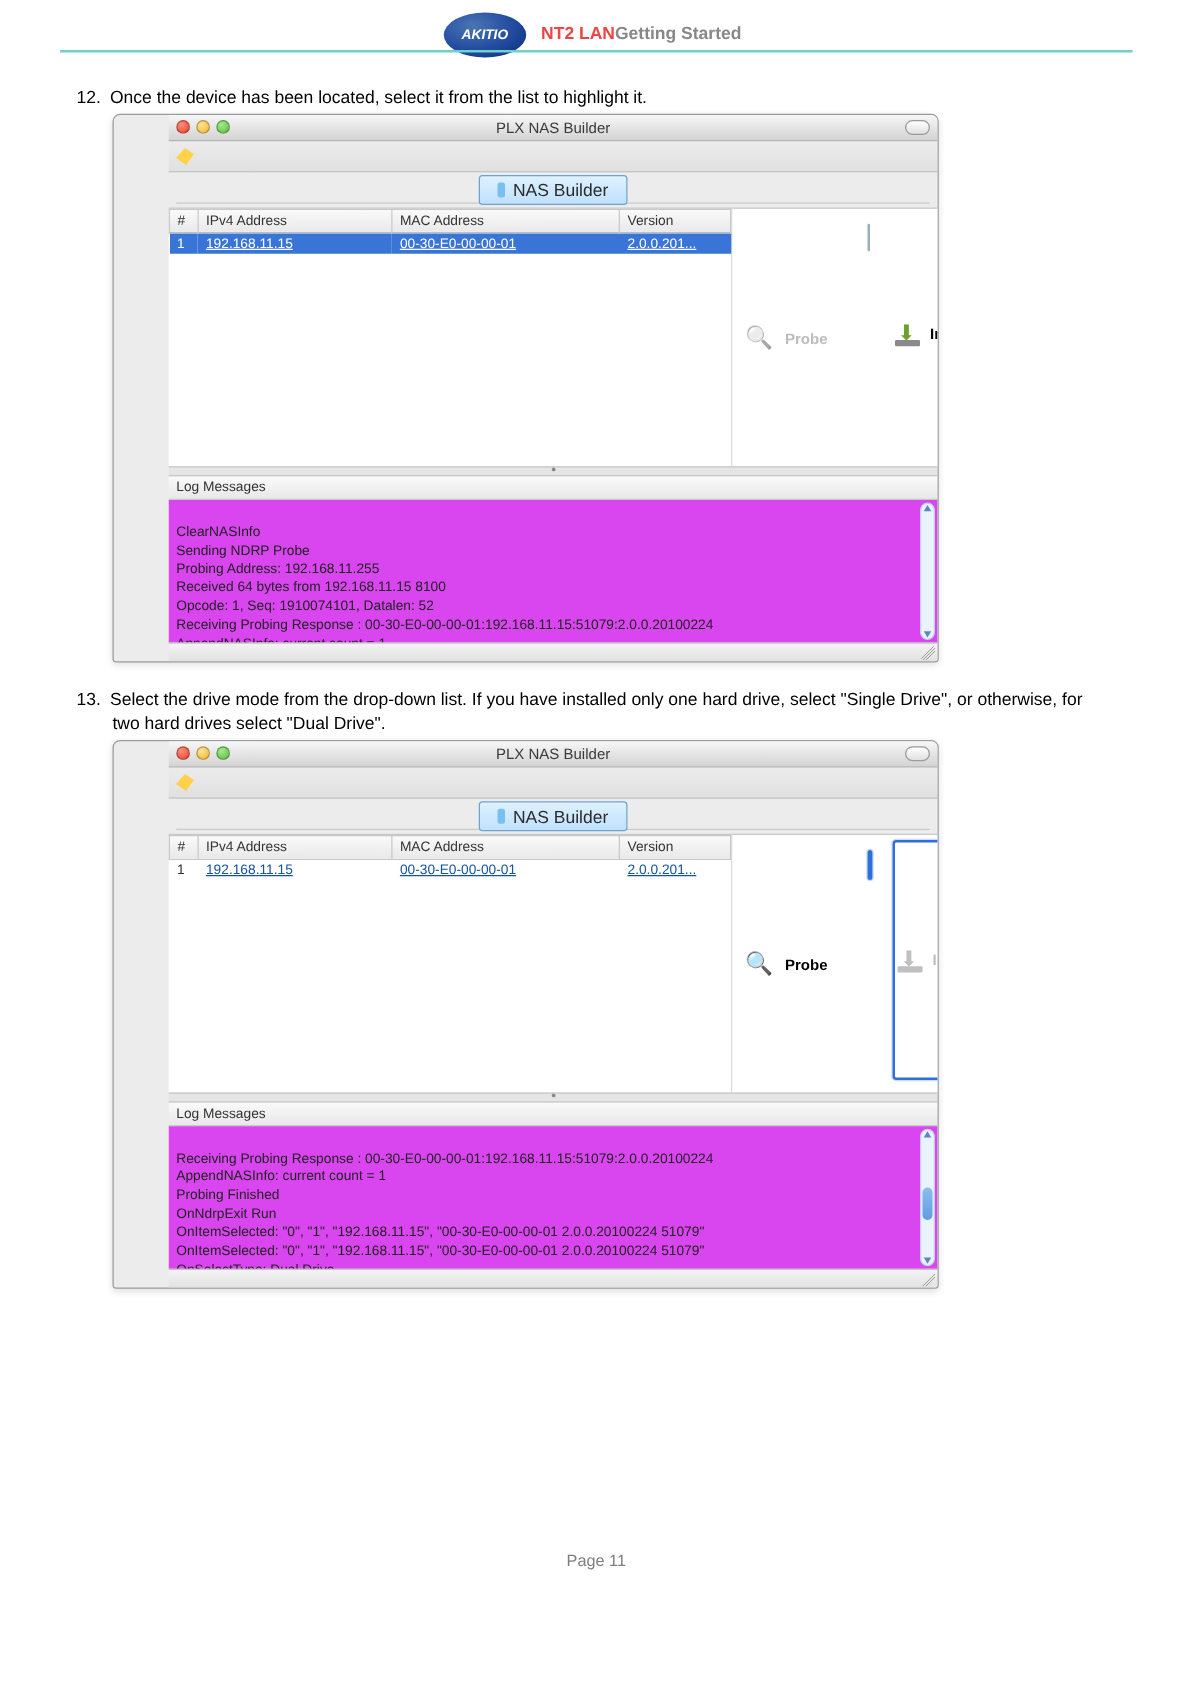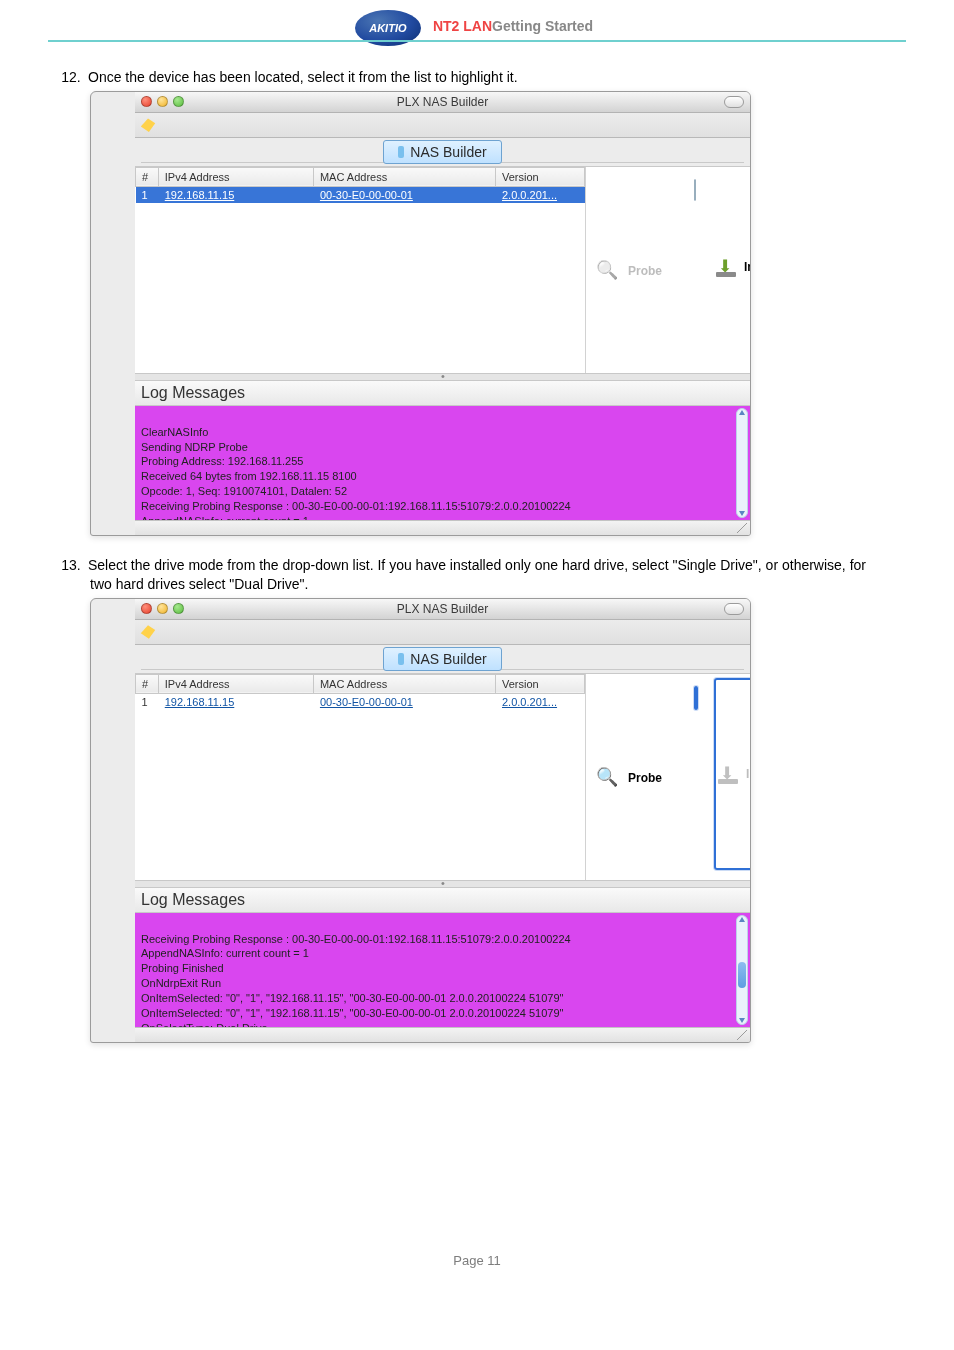--- a/index.html
+++ b/index.html
@@ -352,21 +352,21 @@
     top: -4px;
     transform: translateX(-50%);
     color: #888;
     font-size: 11px;
     letter-spacing: -1px;
   }
   .loghdr {
     background: linear-gradient(#fafafa,#e8e8e8);
     border-bottom: 1px solid #c8c8c8;
     padding: 3px 6px;
-    font-size: 16px;
+    font-size: 11px;
     color: #333;
   }
   .logbody {
     background: #d946ef;
     padding: 4px 6px 6px 6px;
     height: 104px;
     overflow: hidden;
     position: relative;
     font-size: 11px;
     line-height: 1.35;

